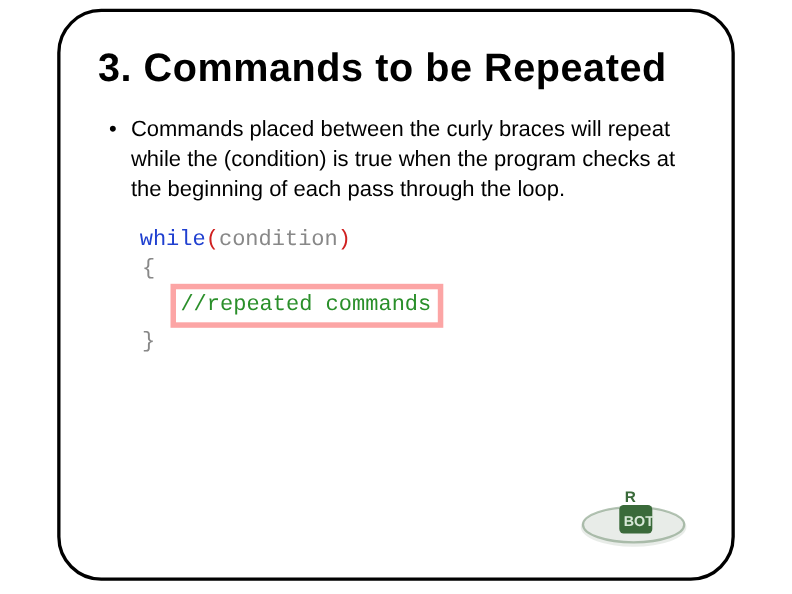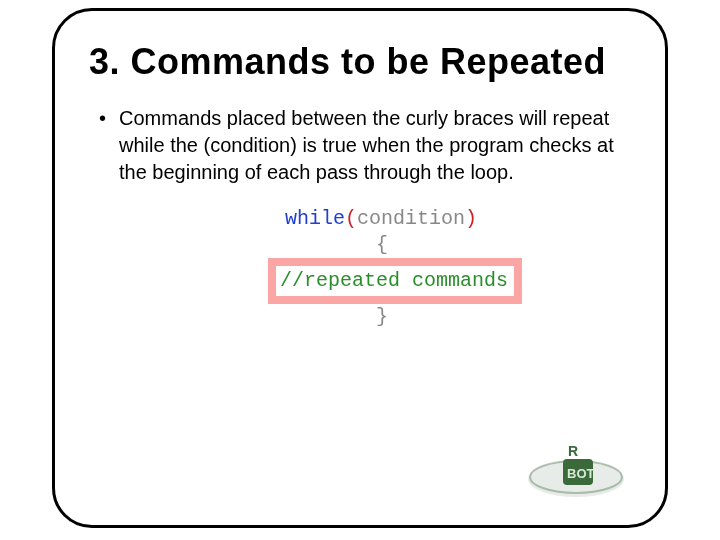--- a/index.html
+++ b/index.html
@@ -53,28 +53,27 @@
     padding-left: 4px;
   }
   .code-block {
     margin-top: 20px;
     margin-left: 42px;
     font-family: "Courier New", monospace;
     font-size: 20px;
     line-height: 1.3;
     color: #777;
     position: relative;
-    text-align: center;
   }
   .kw-blue { color: #2040d0; }
   .paren-red { color: #d02020; }
   .txt-gray { color: #888; }
   .cmt-green { color: #2a8f2a; }
   .red-box {
-    border: 8px solid #fca5a5;
+    border: 5px solid #fca5a5;
     display: inline-block;
     padding: 2px 6px 2px 4px;
     margin-left: 28px;
   }
   .brace-line {
     color: #888;
     padding-left: 2px;
   }
   .logo {
     position: absolute;

